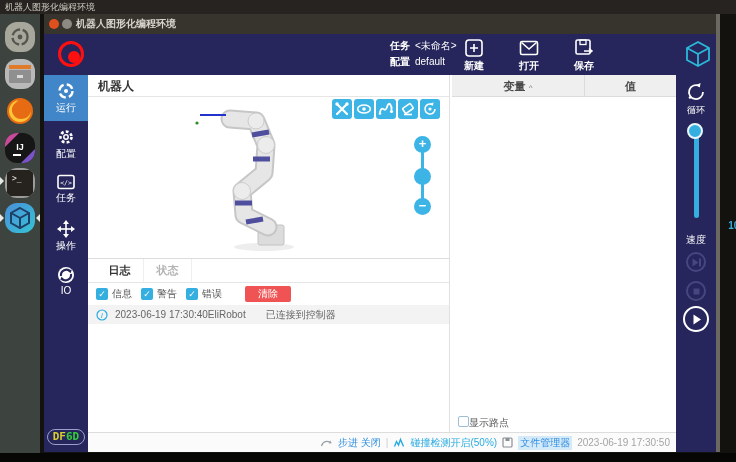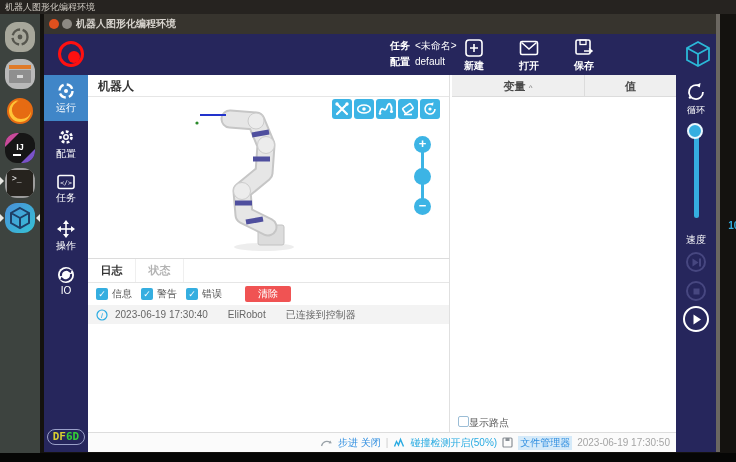--- a/index.html
+++ b/index.html
@@ -73,35 +73,35 @@
   .vars-h .c1 { width:132px; text-align:center; line-height:22px; }
   .vars-h .c2 { flex:1; text-align:center; line-height:22px; border-left:1px solid #dcdcdc; }
   .caret { font-size:8px; font-weight:normal; color:#777; }
   .wp { position:absolute; left:6px; top:341px; display:flex; align-items:flex-start; gap:0; }
   .cb-empty { width:11px; height:11px; border:1px solid #9bbdd6; background:#fff; border-radius:2px; }
   .wp .lbl { font-size:10px; color:#555; }
 
   
   .logpanel { left:88px; top:258px; width:362px; height:174px; border-top:1px solid #dcdcdc;
               border-right:1px solid #e0e0e0; background:#fff; }
-  .tabs { display:flex; height:24px; border-bottom:1px solid #e6e6e6; padding-left:0; }
+  .tabs { display:flex; height:24px; border-bottom:1px solid #e6e6e6; padding-left:8px; }
   .tab { width:48px; text-align:center; line-height:23px; font-size:11px; font-weight:bold;
          border-right:1px solid #efefef; }
   .tab.active { color:#333; }
   .tab.inactive { color:#b3b3b3; }
   .filters { display:flex; align-items:center; height:22px; padding-left:8px; gap:9px; }
   .fgroup { display:flex; align-items:center; gap:4px; }
   .cb { width:12px; height:12px; background:#35aee0; border-radius:2px; color:#fff; font-size:9px;
         line-height:12px; text-align:center; }
   .fgroup .lbl { font-size:10px; color:#555; }
   .clear-btn { margin-left:14px; width:46px; height:16px; background:#f05353; border-radius:2px;
                color:#fff; font-size:10px; text-align:center; line-height:16px; }
   .logrow { display:flex; align-items:center; height:19px; background:#f3f3f3; padding-left:8px;
             font-size:10px; color:#666; }
-  .logrow .t { margin-left:7px; } .logrow .s { margin-left:20px; } .logrow .m { margin-left:20px; }
+  .logrow .t { margin-left:7px; } .logrow .s { } .logrow .m { margin-left:20px; }
 
   
   .statusbar { left:88px; top:432px; width:588px; height:20px; background:#fbfbfb;
                border-top:1px solid #ddd; display:flex; align-items:center; justify-content:flex-end;
                gap:5px; padding-right:6px; font-size:10px;padding-left:40px; }
   .st-step { color:#2f8ee0; } .st-sep { color:#ccc; } .st-coll { color:#29abe2; }
   .st-fm { color:#2f8ee0; background:#d5eaf9; padding:0 2px; }
   .st-time { color:#a5a5a5; }
 
   

